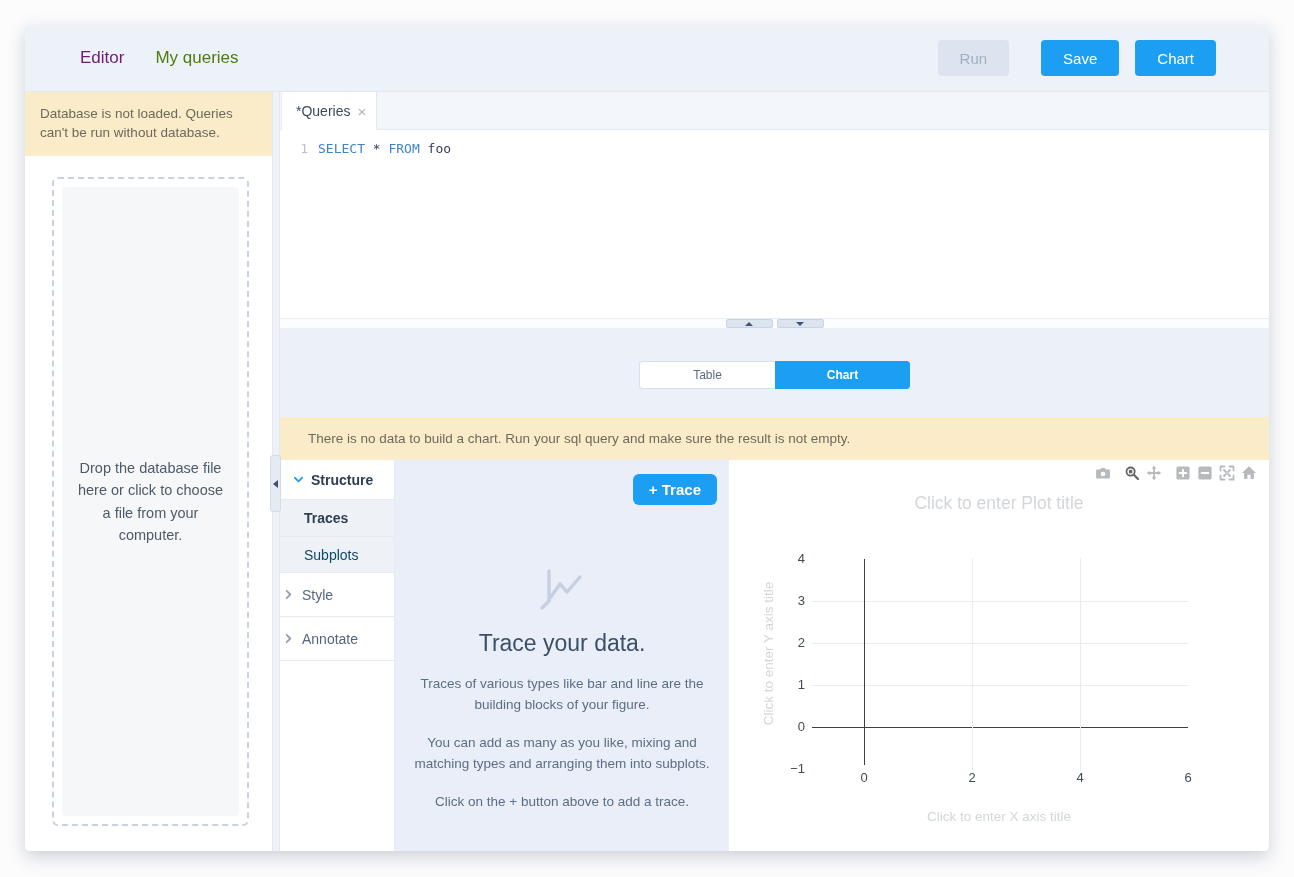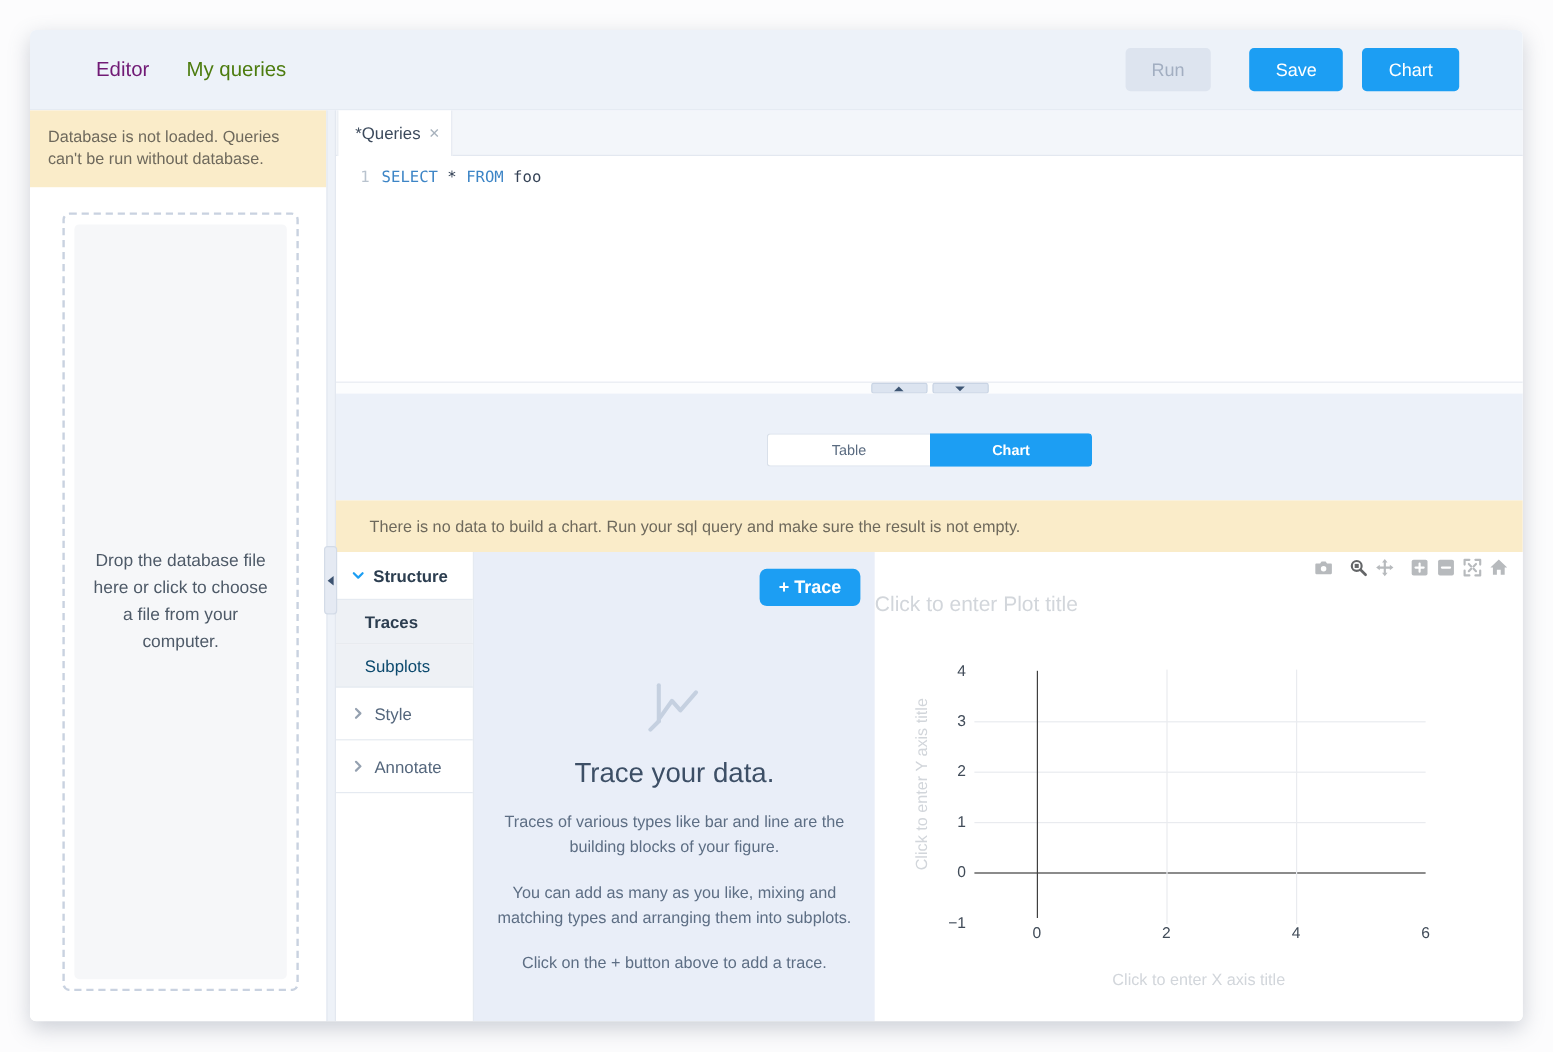--- a/index.html
+++ b/index.html
@@ -79,39 +79,39 @@
 
   
   .panel-nav{position:absolute;left:0;top:368px;width:115px;bottom:0;background:#fff;
     border-right:1px solid #e5eaf1;font-size:14px;}
   .pn-item{display:flex;align-items:center;cursor:pointer;}
   .pn-structure{height:40px;padding-left:13px;gap:7px;color:#2c3e50;font-weight:700;
     border-bottom:1px solid #e5eaf1;}
   .pn-sub{height:37px;padding-left:24px;background:#eef1f5;}
   .pn-traces{color:#2c3e50;font-weight:700;border-bottom:1px solid #e6e9ee;}
   .pn-subplots{height:36px;color:#0c4a6e;border-bottom:1px solid #e5eaf1;}
-  .pn-group{height:44px;padding-left:13px;gap:8px;color:#54667c;border-bottom:1px solid #e5eaf1;}
+  .pn-group{height:44px;padding-left:3px;gap:8px;color:#54667c;border-bottom:1px solid #e5eaf1;}
   .chev{display:inline-block;width:11px;height:11px;}
   .chev svg{display:block;}
 
   .trace-panel{position:absolute;left:115px;top:368px;width:334px;bottom:0;background:#e9eef8;
     text-align:center;}
   .add-trace{position:absolute;right:12px;top:14px;height:31px;padding:0 16px;background:#1c9ef3;
     color:#fff;border:none;border-radius:6px;font-size:15px;font-weight:600;
     font-family:"Liberation Sans",sans-serif;cursor:pointer;}
   .tp-icon{margin-top:108px;color:#c5d0e0;}
   .tp-heading{margin:16px 0 0;font-size:23px;font-weight:400;color:#3d4f66;}
   .tp-text{margin:17px auto 0;width:306px;font-size:13.5px;line-height:1.55;color:#5d6e84;}
 
   .plot-area{position:absolute;left:449px;top:368px;right:0;bottom:0;background:#fff;}
   .modebar{position:absolute;top:3px;right:9px;display:flex;align-items:center;color:#b7babd;}
   .mb-btn{padding:2px 3px;cursor:pointer;color:#b7babd;display:flex;}
   .mb-btn.active{color:#646668;}
   .mb-gap{width:7px;}
-  .plot-title{position:absolute;left:0;right:0;top:33px;text-align:left;font-size:17.5px;
+  .plot-title{position:absolute;left:0;right:0;top:33px;text-align:center;font-size:17.5px;
     color:#d2d6db;cursor:pointer;}
   .y-title{position:absolute;left:-81px;top:186px;width:240px;text-align:center;font-size:13.5px;
     color:#d2d6db;transform:rotate(-90deg);cursor:pointer;}
   .x-title{position:absolute;left:0;right:0;top:349px;text-align:center;font-size:13.5px;
     color:#d2d6db;cursor:pointer;}
   .plot-region{position:absolute;left:83px;top:98px;width:376px;height:212px;cursor:crosshair;}
   .gl{position:absolute;background:#e9ebef;}
   .gl-zero{background:#3f3f3f;}
   .ytick{position:absolute;left:40px;width:36px;text-align:right;font-size:13px;color:#404b58;}
   .xtick{position:absolute;transform:translateX(-50%);font-size:13px;color:#404b58;top:310px;}

